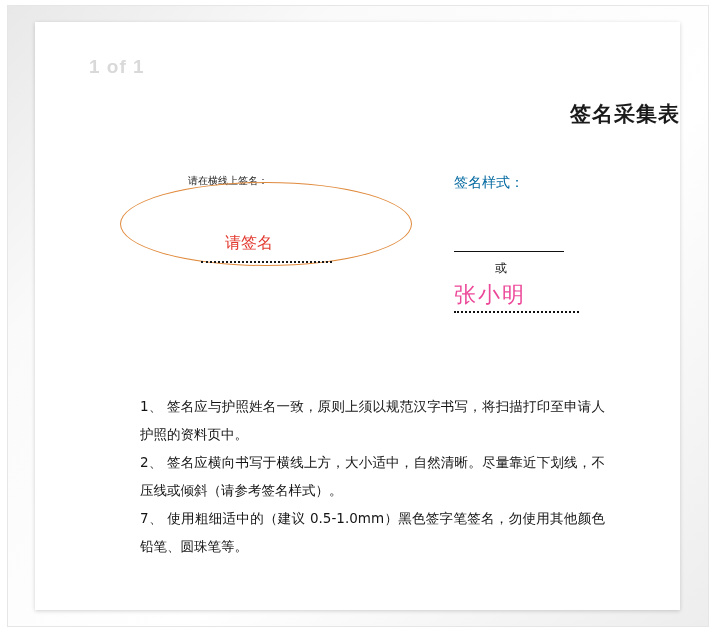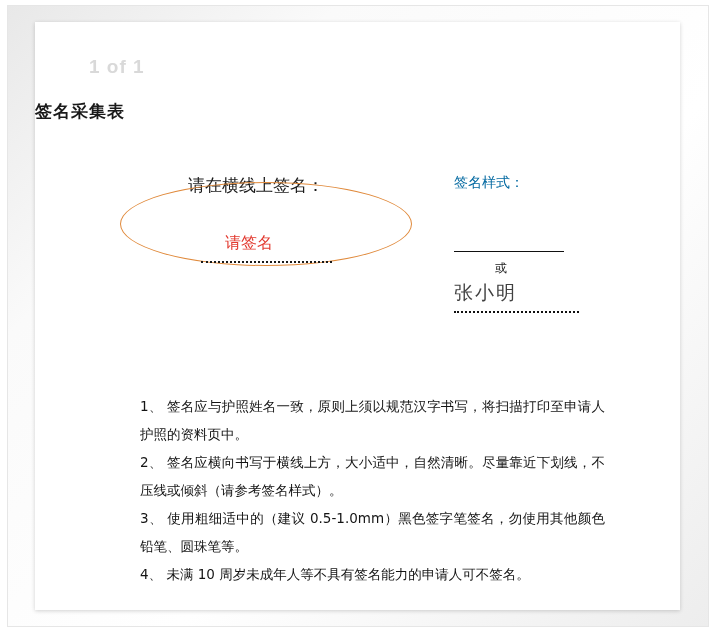--- a/index.html
+++ b/index.html
@@ -53,32 +53,32 @@
     font-weight: bold;
     color: #d9d9d9;
     letter-spacing: 1px;
     font-family: "Liberation Sans", sans-serif;
   }
   .doc-title {
     position: absolute;
     left: 0;
     top: 78px;
     width: 645px;
-    text-align: left;
-    font-size: 17px;
+    text-align: right;
+    font-size: 21px;
     font-weight: bold;
     color: #1a1a1a;
     letter-spacing: 1px;
     font-family: "DejaVu Sans", sans-serif;
   }
   .label-sign-here {
     position: absolute;
     left: 153px;
     top: 152px;
-    font-size: 17px;
+    font-size: 10px;
     color: #1a1a1a;
     font-family: "DejaVu Sans", sans-serif;
   }
   .label-sample {
     position: absolute;
     left: 419px;
     top: 152px;
     font-size: 14px;
     color: #0369a1;
     font-family: "DejaVu Sans", sans-serif;
@@ -132,22 +132,22 @@
     left: 460px;
     top: 238px;
     font-size: 12px;
     color: #1a1a1a;
     font-family: "DejaVu Sans", sans-serif;
   }
   .sample-name-2 {
     position: absolute;
     left: 419px;
     top: 258px;
-    font-size: 19px;
-    color: #404040;
+    font-size: 22px;
+    color: #ec4899;
     letter-spacing: 2px;
     font-family: Liberation Serif, serif;
   }
   .sample-line-2 {
     position: absolute;
     left: 419px;
     top: 289px;
     width: 125px;
     height: 0;
     border-top: 2px dotted #111111;
@@ -189,18 +189,17 @@
     <div class="sign-dotline"></div>
 
     <div class="sample-line-1"></div>
     <div class="sample-or">或</div>
     <div class="sample-name-2">张小明</div>
     <div class="sample-line-2"></div>
 
     <div class="notes">
       <p>1、 签名应与护照姓名一致，原则上须以规范汉字书写，将扫描打印至申请人护照的资料页中。</p>
       <p>2、 签名应横向书写于横线上方，大小适中，自然清晰。尽量靠近下划线，不压线或倾斜（请参考签名样式）。</p>
-      <p>3、 使用粗细适中的（建议 0.5-1.0mm）黑色签字笔签名，勿使用其他颜色铅笔、圆珠笔等。</p>
-      <p>4、 未满 10 周岁未成年人等不具有签名能力的申请人可不签名。</p>
+      <p>7、 使用粗细适中的（建议 0.5-1.0mm）黑色签字笔签名，勿使用其他颜色铅笔、圆珠笔等。</p>
     </div>
 
   </div>
 </div>
 
 </body></html>

